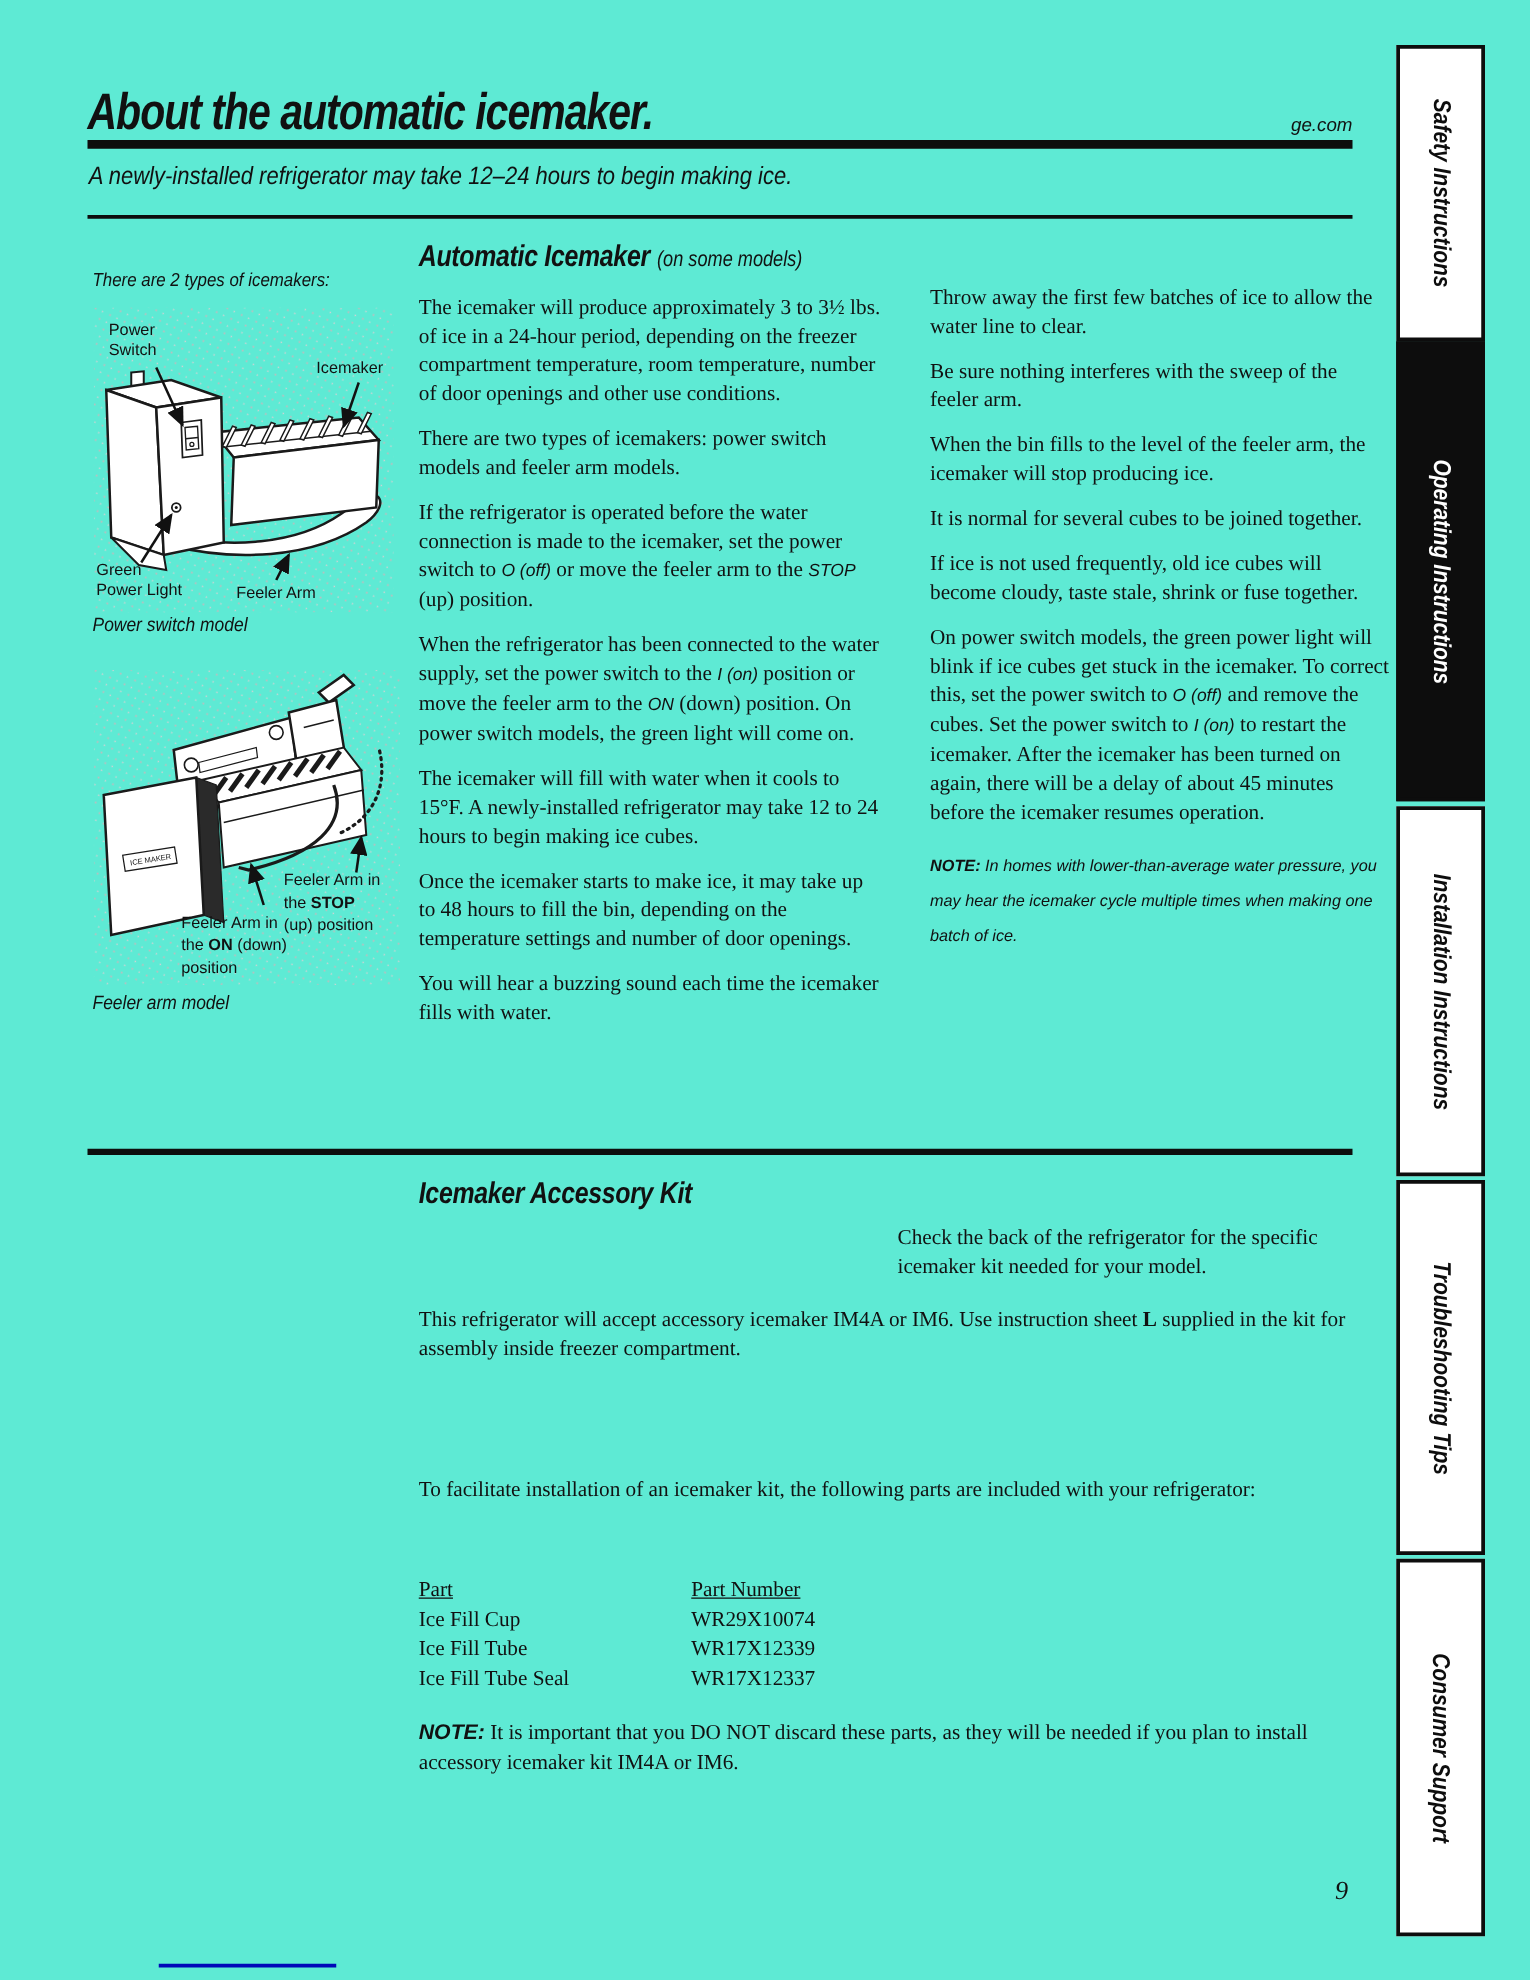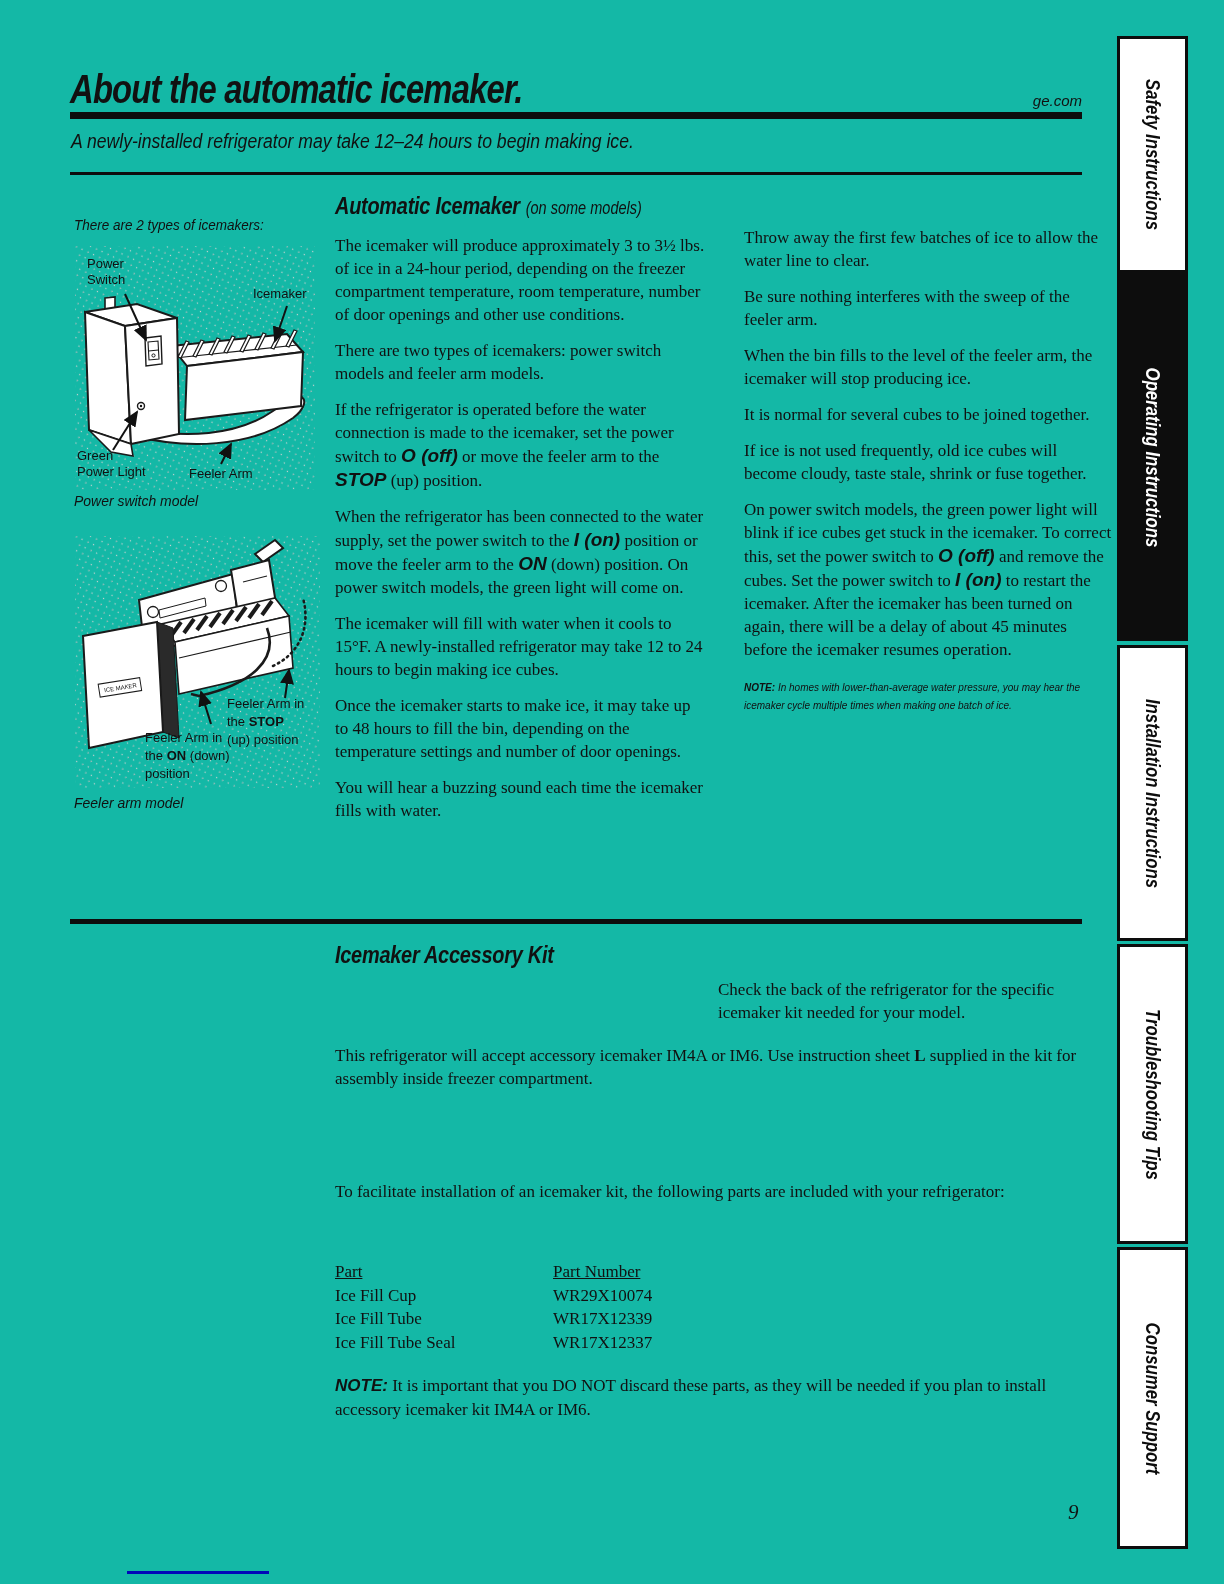--- a/index.html
+++ b/index.html
@@ -1,17 +1,17 @@
 <!DOCTYPE html>
 <html><head>
 <meta charset="utf-8">
 <title>About the automatic icemaker</title>
 <style>
   html,body{margin:0;padding:0;background:#fff;}
-  .page{position:relative;width:1224px;height:1584px;background:#14b8a6;color:#111;
+  .page{position:relative;width:1224px;height:1584px;background:#5eead4;color:#111;
         font-family:"Liberation Serif",serif;overflow:hidden;}
 
   
   .h1{position:absolute;left:70px;top:66px;font-family:"Liberation Sans",sans-serif;
       font-weight:bold;font-style:italic;font-size:41px;letter-spacing:-1px;
       transform:scaleX(0.80);transform-origin:left top;white-space:nowrap;}
   .gecom{position:absolute;top:92px;right:142px;font-family:"Liberation Sans",sans-serif;
       font-weight:normal;font-style:italic;font-size:15px;}
   .rule{position:absolute;left:70px;width:1012px;background:#0d0d0d;}
   .rule1{top:112px;height:7px;}
@@ -34,25 +34,25 @@
 
   
   .col{position:absolute;}
   .col-mid{left:335px;top:192px;width:372px;}
   .col-right{left:744px;top:226px;width:368px;}
   .s-head{font-family:"Liberation Sans",sans-serif;font-weight:bold;font-style:italic;
       font-size:24px;transform:scaleX(0.83);transform-origin:left top;white-space:nowrap;
       margin:0 0 14px 0;letter-spacing:-0.3px;}
   .s-head-suffix{font-weight:normal;font-size:17.5px;letter-spacing:0;margin-left:7px;}
   p.body{font-size:17px;line-height:23px;margin:0 0 13px 0;}
-  .seg-b{font-family:"Liberation Sans",sans-serif;font-style:italic;font-weight:bold;font-size:19px;}
+  .seg-b{font-family:"Liberation Sans",sans-serif;font-style:italic;font-weight:normal;font-size:14px;}
   .seg-bs{font-weight:bold;}
   .seg-nb{font-family:"Liberation Sans",sans-serif;font-style:italic;font-weight:bold;}
-  p.note-sans{font-family:"Liberation Sans",sans-serif;font-style:italic;font-size:10px;
-      line-height:18px;margin:18px 0 0 0;}
+  p.note-sans{font-family:"Liberation Sans",sans-serif;font-style:italic;font-size:13px;
+      line-height:28px;margin:18px 0 0 0;}
   p.note-serif{font-size:17px;line-height:24px;margin:0;}
 
   
   .s2-head{position:absolute;left:335px;top:941px;}
   .s2col1{position:absolute;left:335px;top:978px;width:382px;}
   .s2col2{position:absolute;left:718px;top:978px;width:372px;}
   .s2full1{position:absolute;left:335px;top:1044px;width:757px;}
   .s2full2{position:absolute;left:335px;top:1180px;width:757px;}
   .parts-table{position:absolute;left:335px;top:1260px;font-size:17px;}
   .pt-row{display:flex;line-height:23.5px;}

